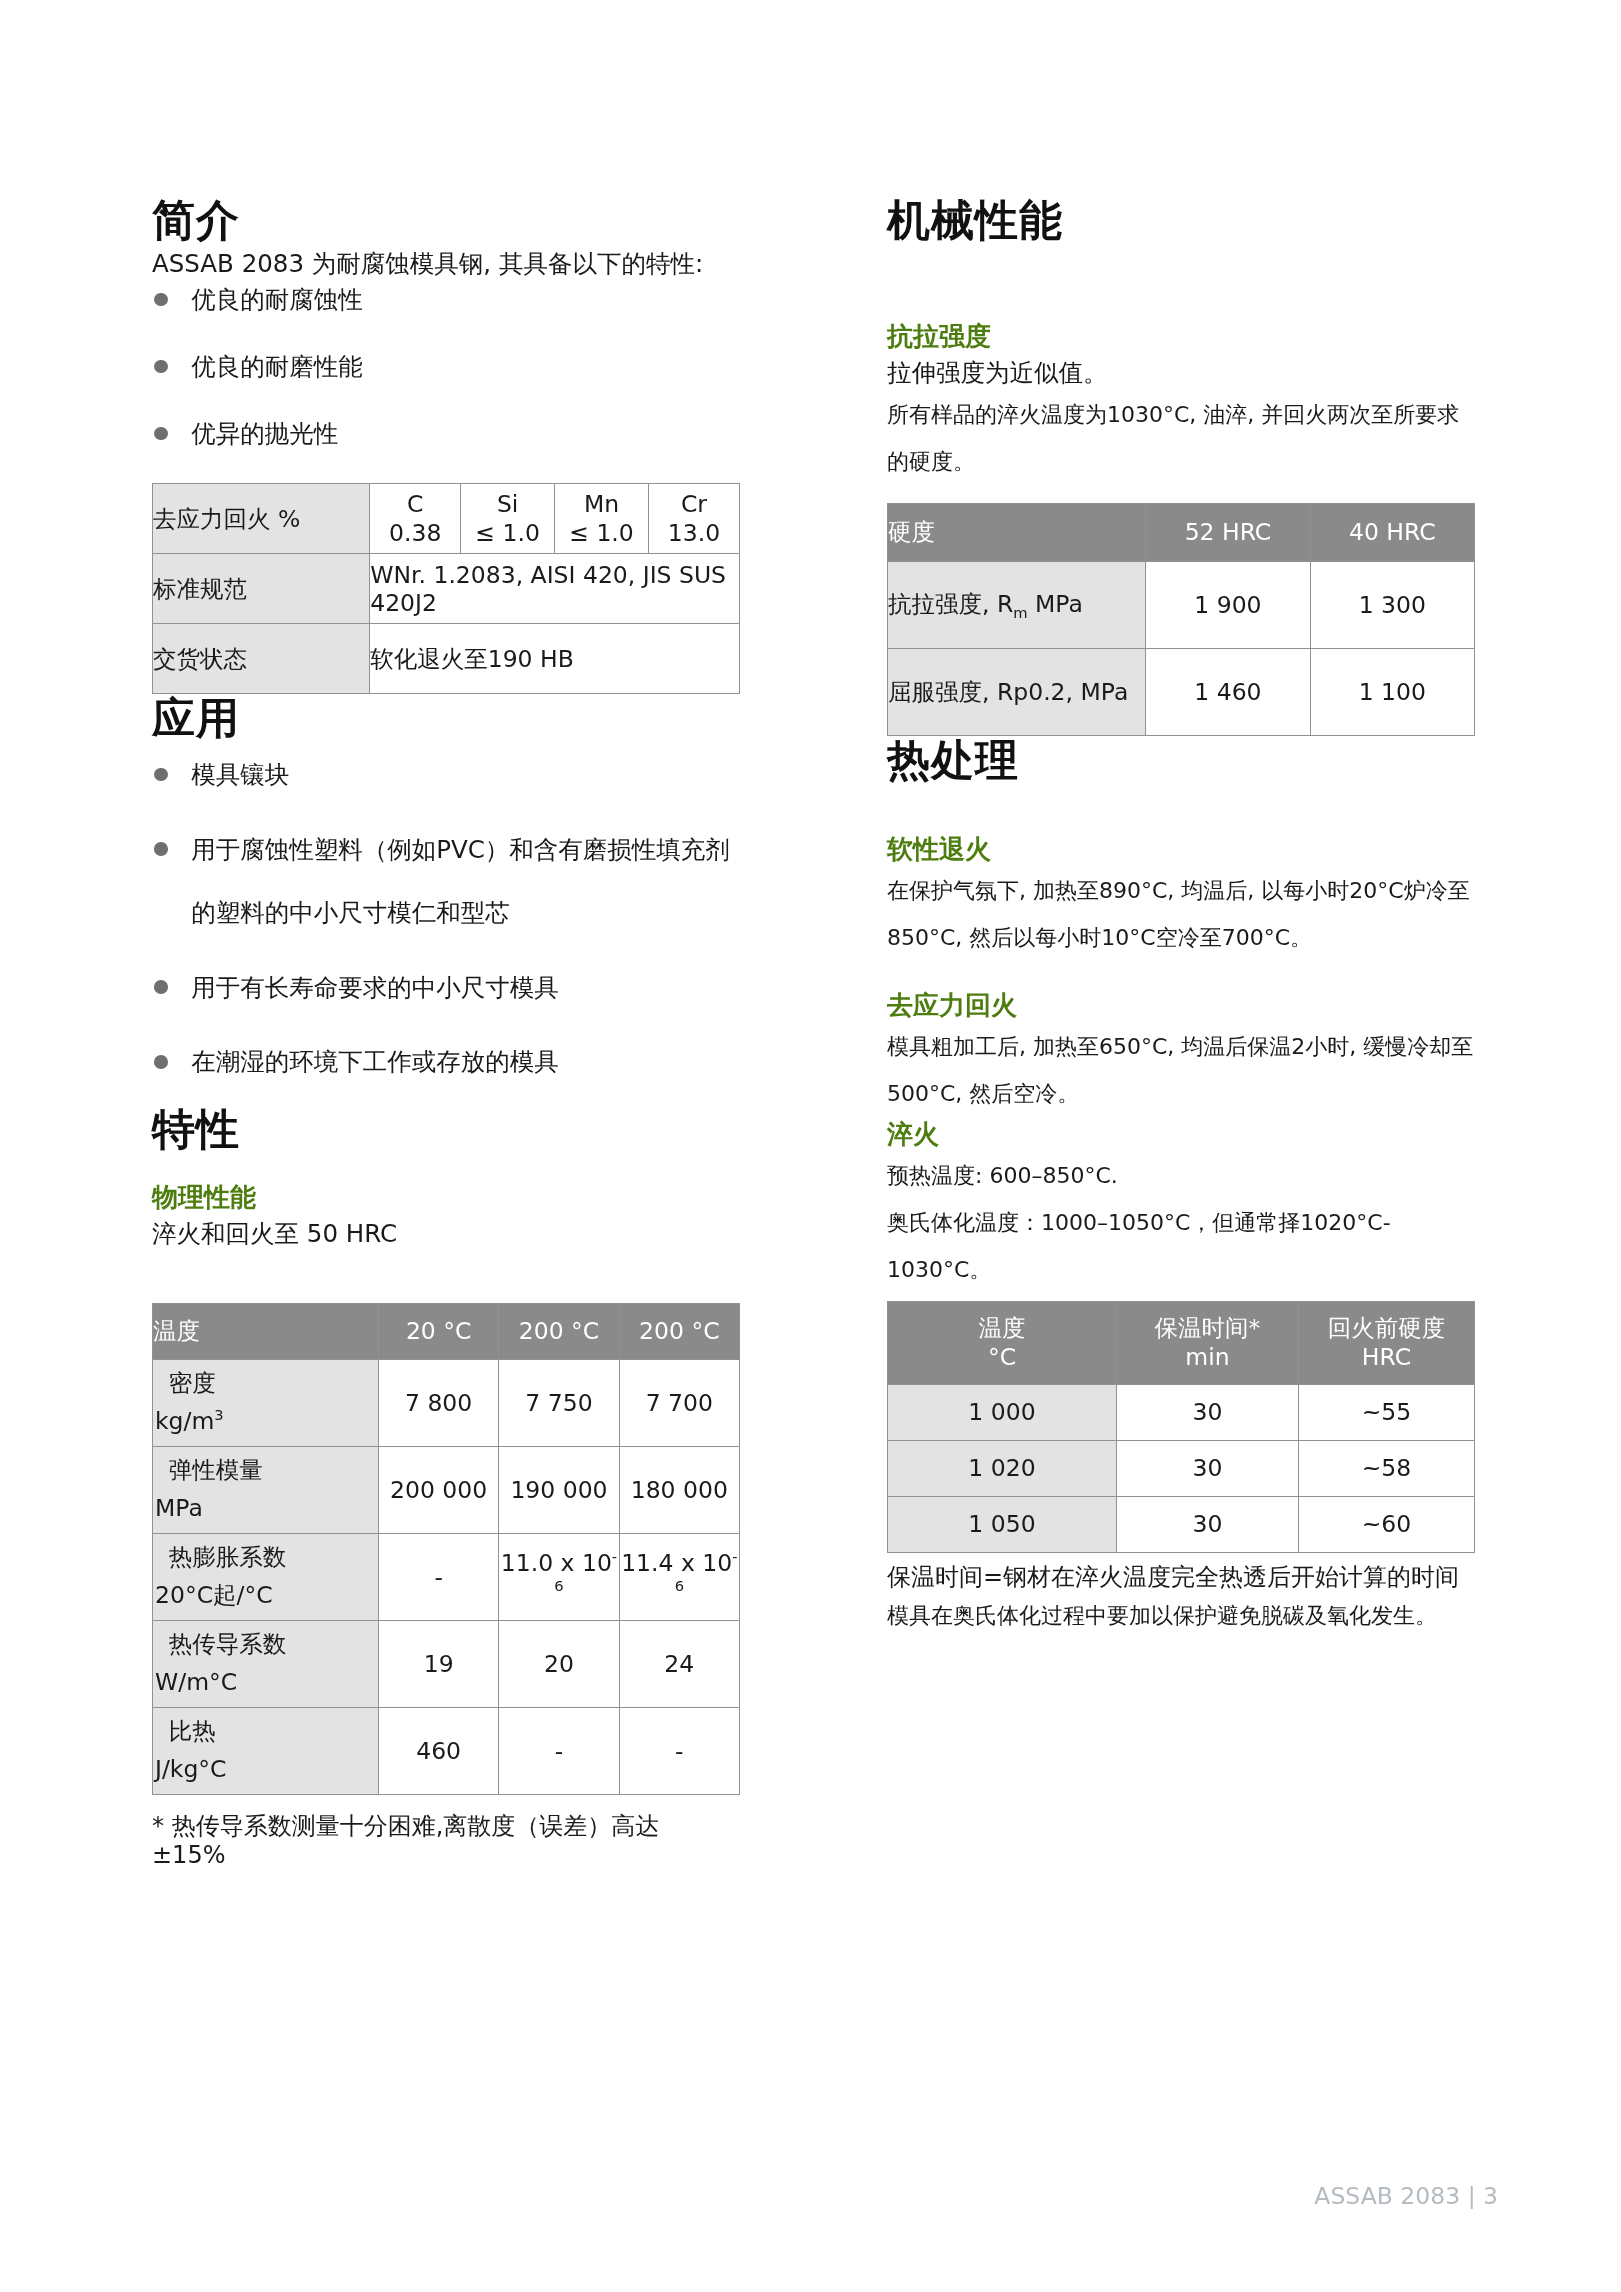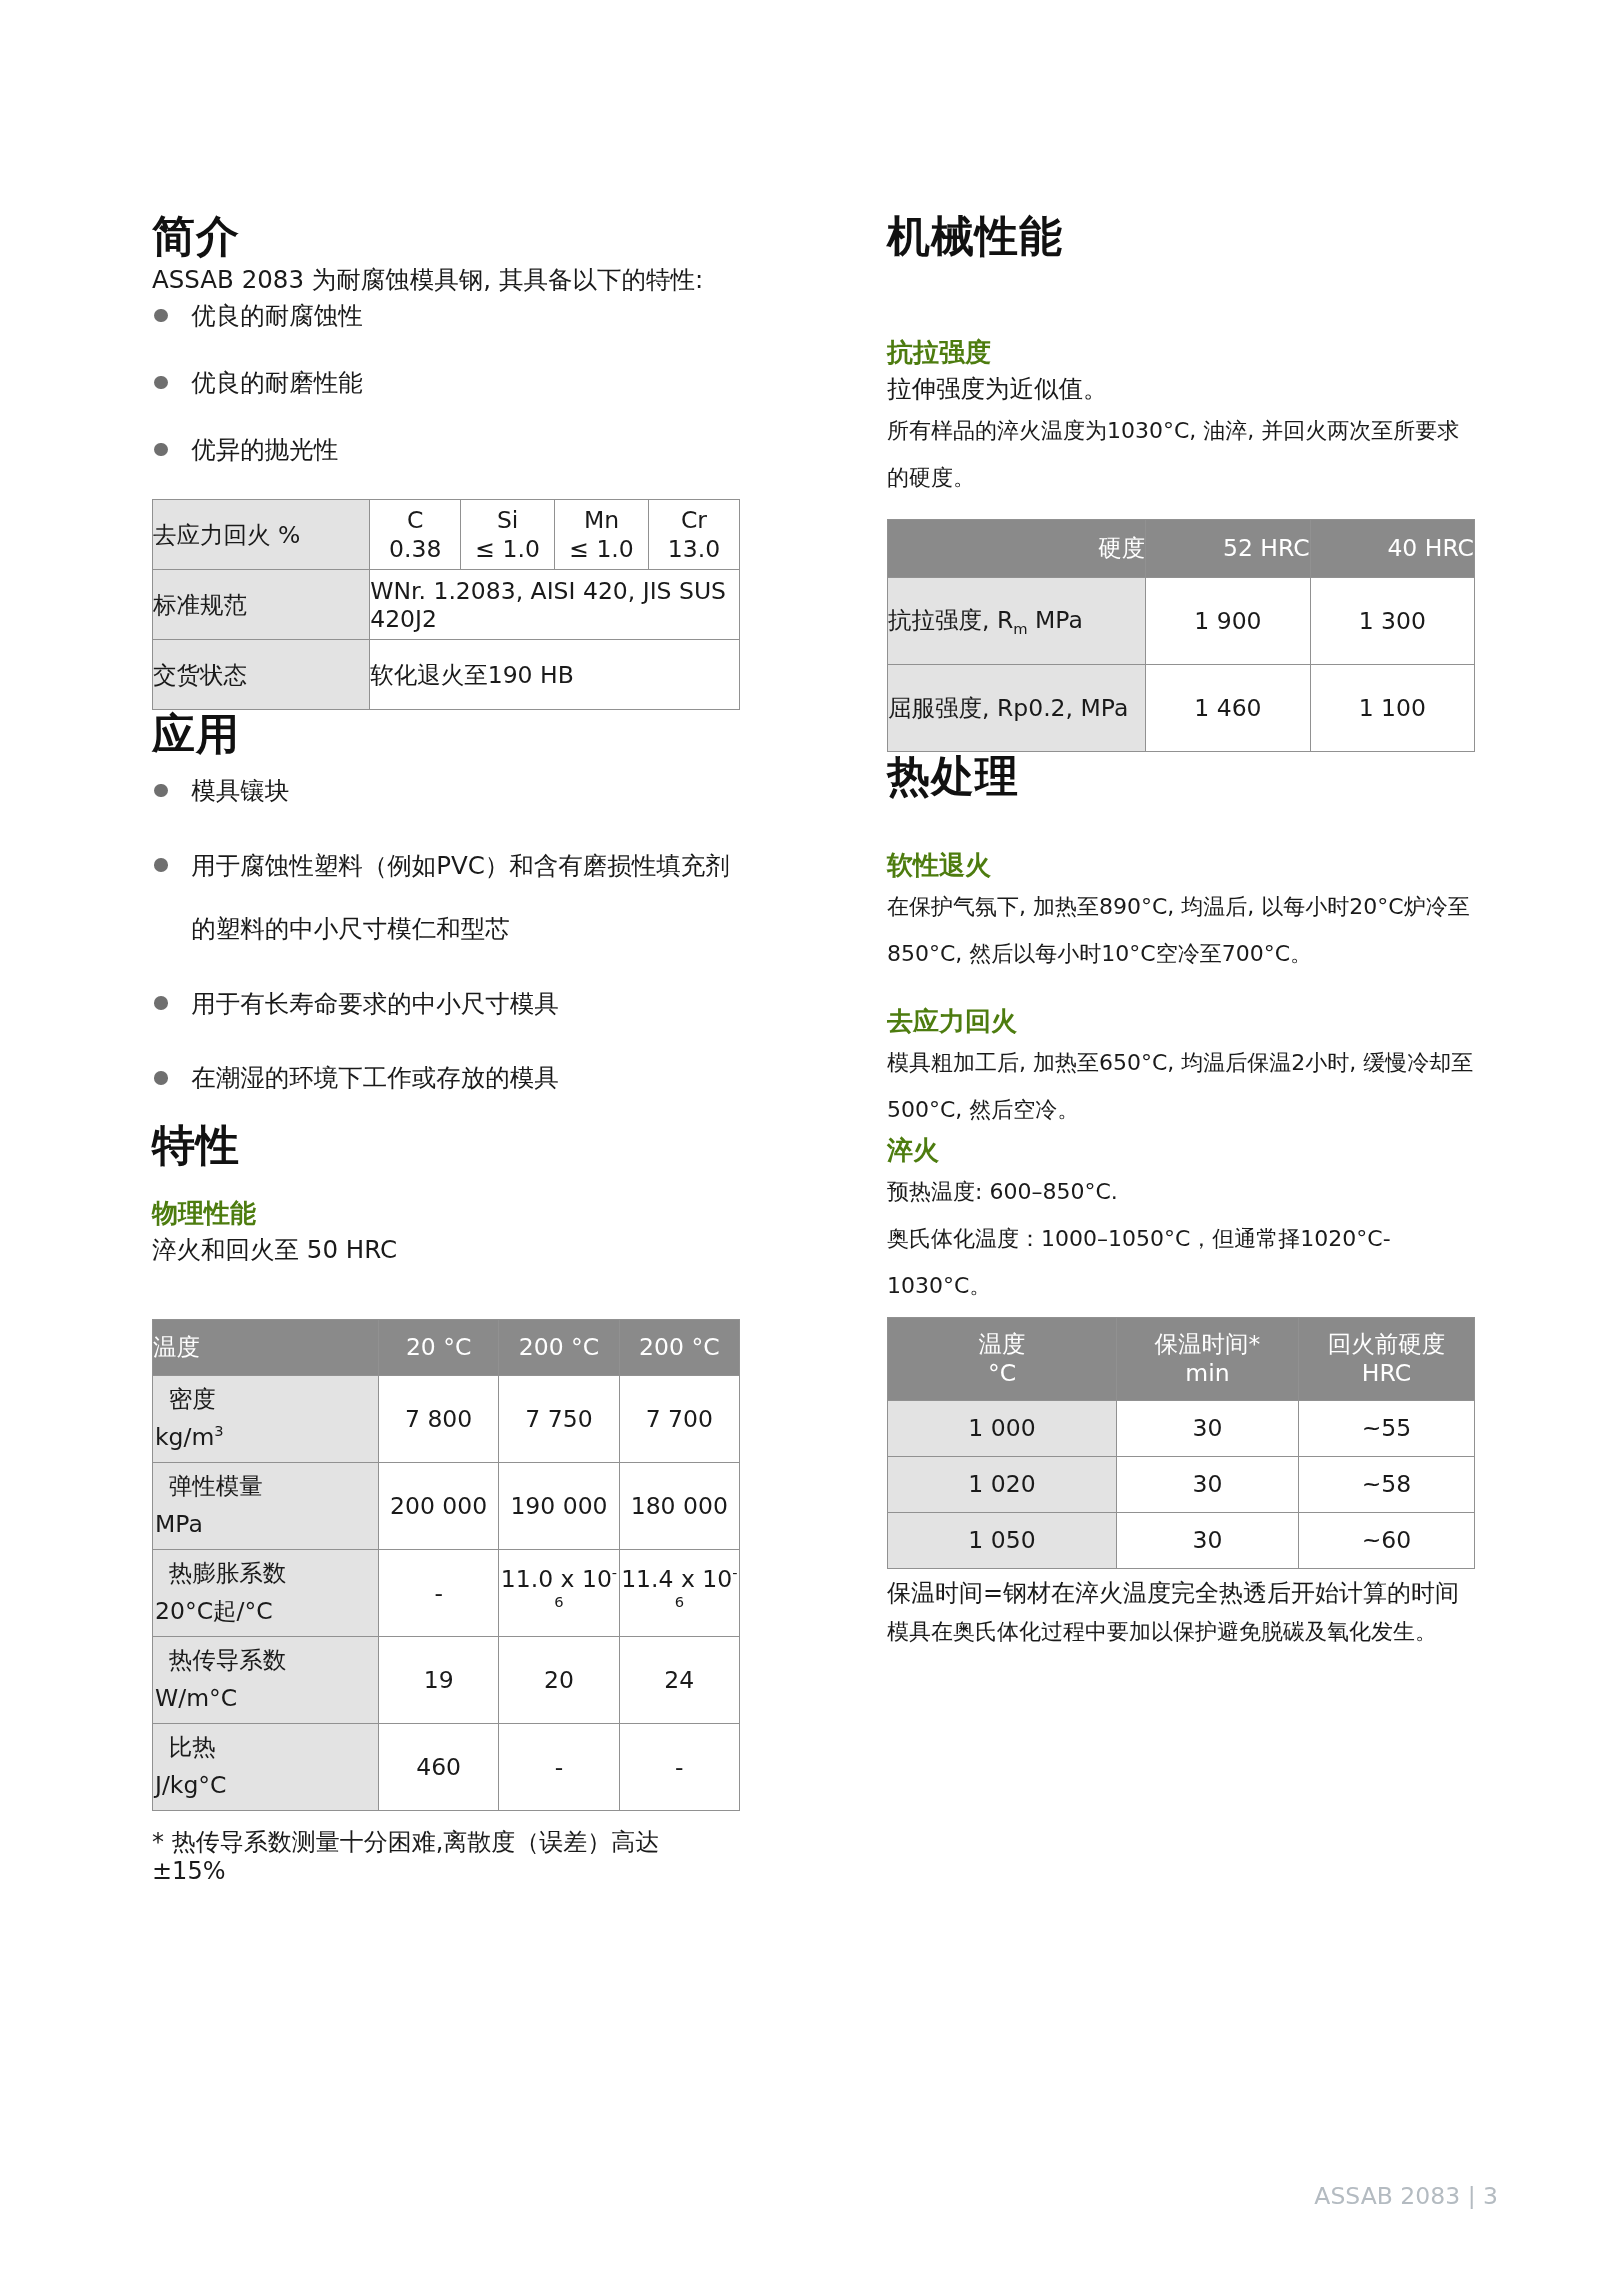--- a/index.html
+++ b/index.html
@@ -4,21 +4,21 @@
 <style>
   html,body { margin:0; padding:0; background:#ffffff; }
   .page {
     position:relative;
     width:1621px; height:2293px;
     background:#ffffff;
     font-family:"DejaVu Sans","Liberation Sans",sans-serif;
     color:#1a1a1a;
     overflow:hidden;
   }
-  .col { position:absolute; top:212px; width:588px; }
+  .col { position:absolute; top:196px; width:588px; }
   .col-left  { left:152px; }
   .col-right { left:887px; }
 
   h1.sec {
     font-size:43px; line-height:49px; font-weight:bold;
     margin:0; color:#111; letter-spacing:1px;
   }
   .sub {
     font-size:26px; line-height:35px; font-weight:bold;
     margin:0; color:#4d7c0f;
@@ -59,21 +59,21 @@
   table.chem td { height:69px; }
   table.chem .two-line div { line-height:29px; }
 
   
   table.phys th { height:55px; }
   table.phys td { height:86px; }
   table.phys .plabel { line-height:31px; }
   table.phys .punit  { line-height:31px; padding-left:2px; }
 
   
-  table.mech th { height:57px;text-align:right; }
+  table.mech th { height:57px; }
   table.mech td { height:86px; }
 
   
   table.qnch th { height:82px; line-height:29px; }
   table.qnch td { height:55px; }
 
   sup.sp { font-size:14.7px; vertical-align:super; }
   sub.sb { font-size:14.7px; vertical-align:sub; }
 
   .footnote { font-size:24px; line-height:29px; margin:0; color:#1a1a1a; }

